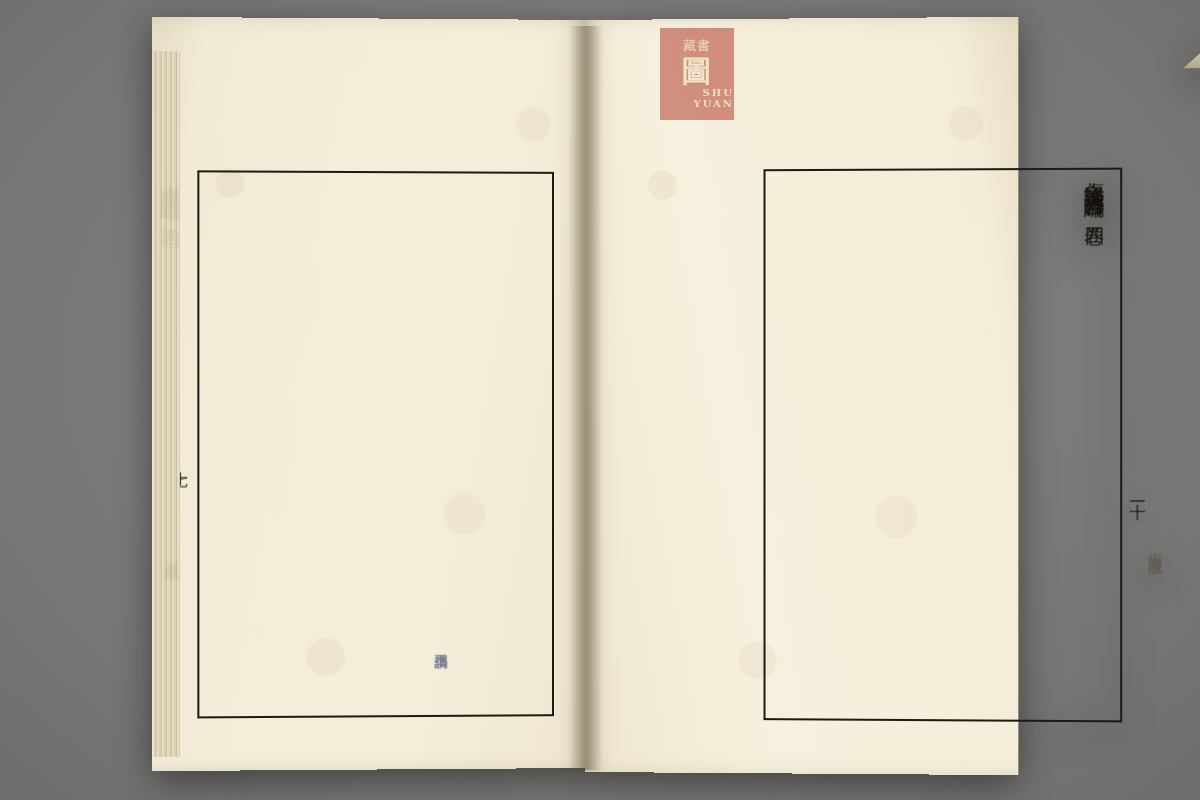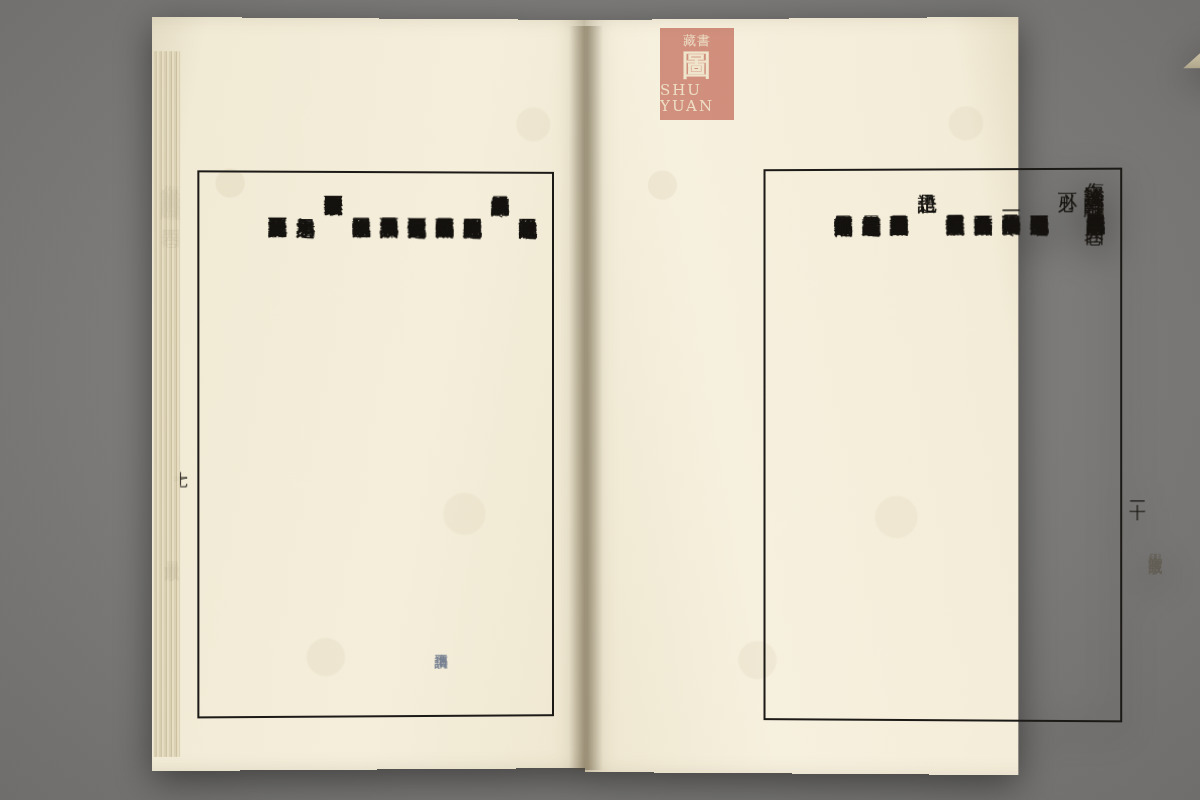--- a/index.html
+++ b/index.html
@@ -11,20 +11,21 @@
     width: 1200px;
     height: 800px;
     overflow: hidden;
     font-family: "DejaVu Sans", sans-serif;
   }
   #stage {
     position: relative;
     width: 1200px;
     height: 800px;
     background: radial-gradient(ellipse at 50% 45%, #8a8886 0%, #7c7b79 55%, #6f6e6c 100%);
+    text-align: right;
   }
 
   
   .book {
     position: absolute;
     left: 155px;
     top: 20px;
     width: 860px;
     height: 752px;
     filter: drop-shadow(0 10px 18px rgba(0,0,0,0.45));
@@ -114,21 +115,21 @@
     display: flex;
     flex-direction: column;
     align-items: center;
     justify-content: center;
     line-height: 1.05;
     letter-spacing: 1px;
     mix-blend-mode: multiply;
   }
   .seal .s1 { font-size: 13px; opacity: 0.9; }
   .seal .s2 { font-size: 30px; font-weight: bold; margin: 2px 0; }
-  .seal .s3 { font-size: 15px; letter-spacing: 2px; opacity: 0.9; }
+  .seal .s3 { font-size: 10px; letter-spacing: 2px; opacity: 0.9; font-weight: bold; }
 
   
   .frame {
     position: absolute;
     border: 2px solid #1c1a17;
     box-shadow: 0 0 0 1px rgba(28,26,23,0.0);
   }
   .frame-left  { left: 45px;  top: 152px; width: 350px; height: 540px; }
   .frame-right { left: 178px; top: 150px; width: 350px; height: 545px; }
 

